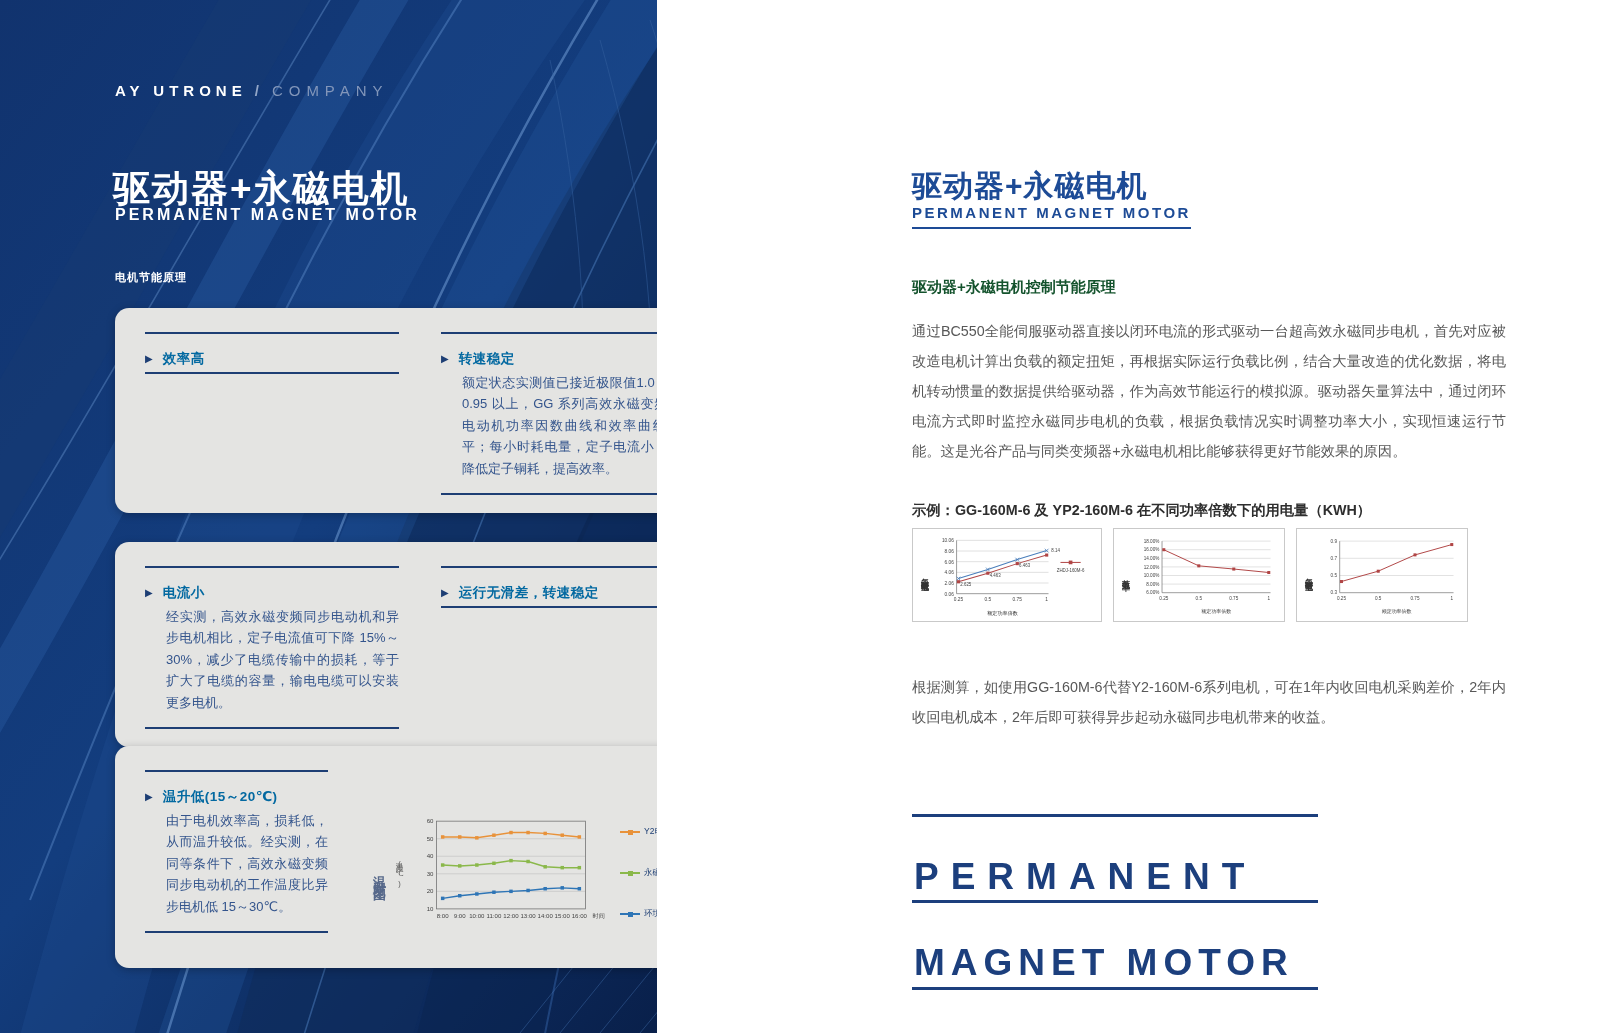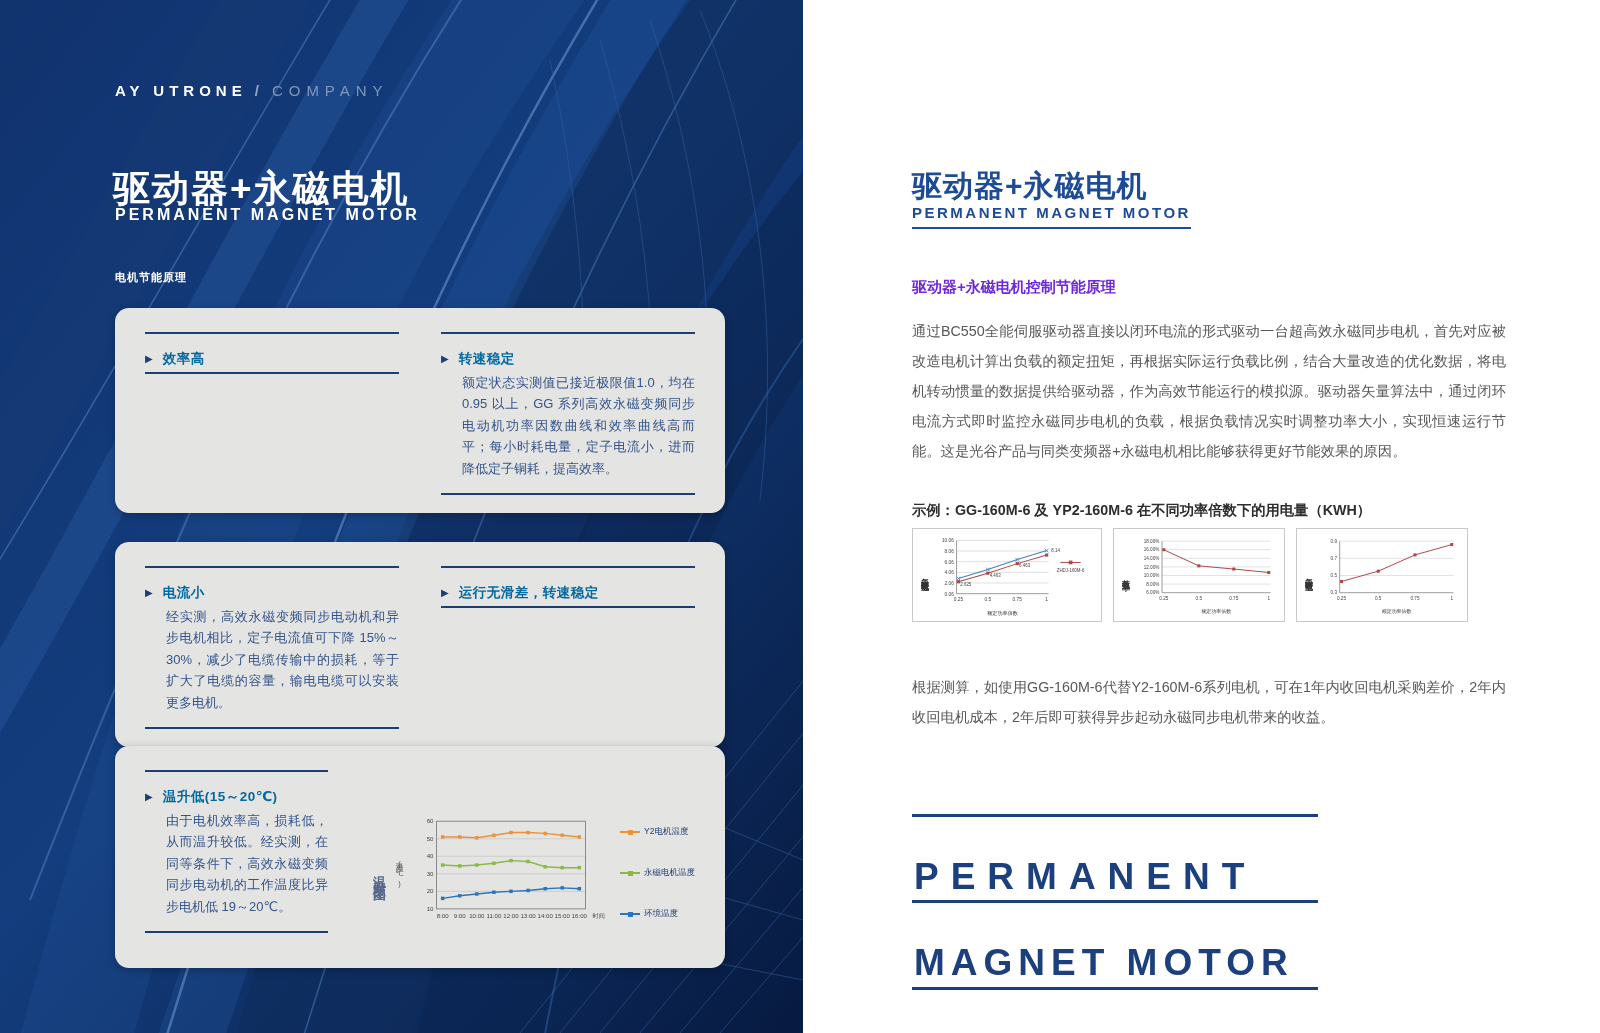--- a/index.html
+++ b/index.html
@@ -1,20 +1,20 @@
 <!DOCTYPE html>
 <html><head>
 <meta charset="utf-8">
 <style>
   * { margin:0; padding:0; box-sizing:border-box; }
   body { font-family:"Liberation Sans","DejaVu Sans",sans-serif; background:#ffffff; }
   .page { position:relative; width:1600px; height:1033px; overflow:hidden; background:#ffffff; }
 
   
-  .left-panel { position:absolute; left:0; top:0; width:803px; height:1033px; overflow:hidden; background:linear-gradient(128deg,#0f2f66 0%,#123a7a 42%,#0a2150 75%,#081b42 100%); }
+  .left-panel { position:absolute; left:0; top:0; width:657px; height:1033px; overflow:hidden; background:linear-gradient(128deg,#0f2f66 0%,#123a7a 42%,#0a2150 75%,#081b42 100%); }
   .bg-art { position:absolute; left:0; top:0; width:803px; height:1033px; }
   .brand { position:absolute; left:115px; top:82px; font-size:15px; letter-spacing:5px; color:#ffffff; font-weight:bold; white-space:nowrap; }
   .brand .slash { color:#93a7c8; font-weight:bold; margin:0 8px; }
   .brand .suffix { color:#8296ba; font-weight:normal; letter-spacing:6px; }
   .left-title { position:absolute; left:113px; top:164px; font-size:37px; font-weight:bold; color:#ffffff; letter-spacing:2px; }
   .left-subtitle { position:absolute; left:115px; top:206px; font-size:16px; font-weight:bold; color:#ffffff; letter-spacing:3px; }
   .section-label { position:absolute; left:115px; top:270px; font-size:11px; font-weight:bold; color:#ffffff; letter-spacing:1px; }
 
   .card { position:absolute; left:115px; width:610px; background:#e4e4e2; border-radius:14px; padding:24px 30px 18px 30px; display:flex; gap:42px; box-shadow:0 2px 8px rgba(0,0,0,0.25); }
   .card1 { top:308px; min-height:192px; }
@@ -35,21 +35,21 @@
   .temp-svg { width:202px; }
   .temp-legend { display:flex; flex-direction:column; gap:29px; padding-left:2px; }
   .tl-item { font-size:8.5px; color:#1d3e74; white-space:nowrap; display:flex; align-items:center; }
   .tl-line { display:inline-block; width:20px; height:2px; position:relative; margin-right:4px; }
   .tl-line i { position:absolute; left:8px; top:-1.5px; width:5px; height:5px; display:block; }
 
   
   .right-panel { position:absolute; left:803px; top:0; width:797px; height:1033px; background:#ffffff; }
   .r-title { position:absolute; left:109px; top:166px; font-size:30px; font-weight:bold; color:#1d4b96; letter-spacing:1px; }
   .r-subtitle { position:absolute; left:109px; top:204px; font-size:15px; font-weight:bold; color:#1d4b96; letter-spacing:2.5px; border-bottom:2px solid #1d4b96; padding-bottom:6px; }
-  .r-heading { position:absolute; left:109px; top:278px; font-size:15px; font-weight:bold; color:#6d28d9; }
+  .r-heading { position:absolute; left:109px; top:278px; font-size:15px; font-weight:bold; color:#14532d; }
   .para { position:absolute; left:109px; width:594px; font-size:14.3px; color:#585858; line-height:30px; text-align:justify; }
   .para1 { top:316px; }
   .para2 { top:672px; }
   .example-heading { position:absolute; left:109px; top:501px; font-size:14.3px; font-weight:bold; color:#2e2e2e; }
   .charts-row { position:absolute; left:109px; top:528px; display:flex; gap:11px; }
   .mini-chart { border:1px solid #c9c9c9; background:#ffffff; display:flex; align-items:center; padding:2px 1px; }
   .mini-chart .svg-holder { flex:1; }
   .vlabel-mini { writing-mode:vertical-rl; text-orientation:upright; font-size:8px; font-weight:bold; color:#333; letter-spacing:1px; padding-left:4px; }
   .mc-a { width:190px; height:94px; }
   .mc-b { width:172px; height:94px; }
@@ -154,21 +154,21 @@
       </div>
     </div>
 
     <div class="card card3">
       <div class="feature">
         <div class="rule"></div>
         <div class="f-title-row">
             <span class="tri">▶</span>
             <span class="f-title">温升低(15～20℃)</span>
           </div>
-        <div class="f-body">由于电机效率高，损耗低，从而温升较低。经实测，在同等条件下，高效永磁变频同步电动机的工作温度比异步电机低 19～20℃。</div>
+        <div class="f-body">由于电机效率高，损耗低，从而温升较低。经实测，在同等条件下，高效永磁变频同步电动机的工作温度比异步电机低 15～30℃。</div>
         <div class="rule-bottom"></div>
       </div>
       <div class="temp-chart-wrap">
         <div class="vlabel-big">温升对比图</div>
         <div class="vlabel-small">温度(℃)</div>
         <div class="temp-svg">
             <svg viewBox="0 0 198 118" style="width:100%;height:auto;display:block" xmlns="http://www.w3.org/2000/svg">
               <text x="23" y="10" font-size="6" text-anchor="end" fill="#444">60</text>
               <line x1="26" y1="25.200000000000003" x2="172" y2="25.200000000000003" stroke="#b5b5b5" stroke-width="0.45"></line>
               <text x="23" y="27.200000000000003" font-size="6" text-anchor="end" fill="#444">50</text>

